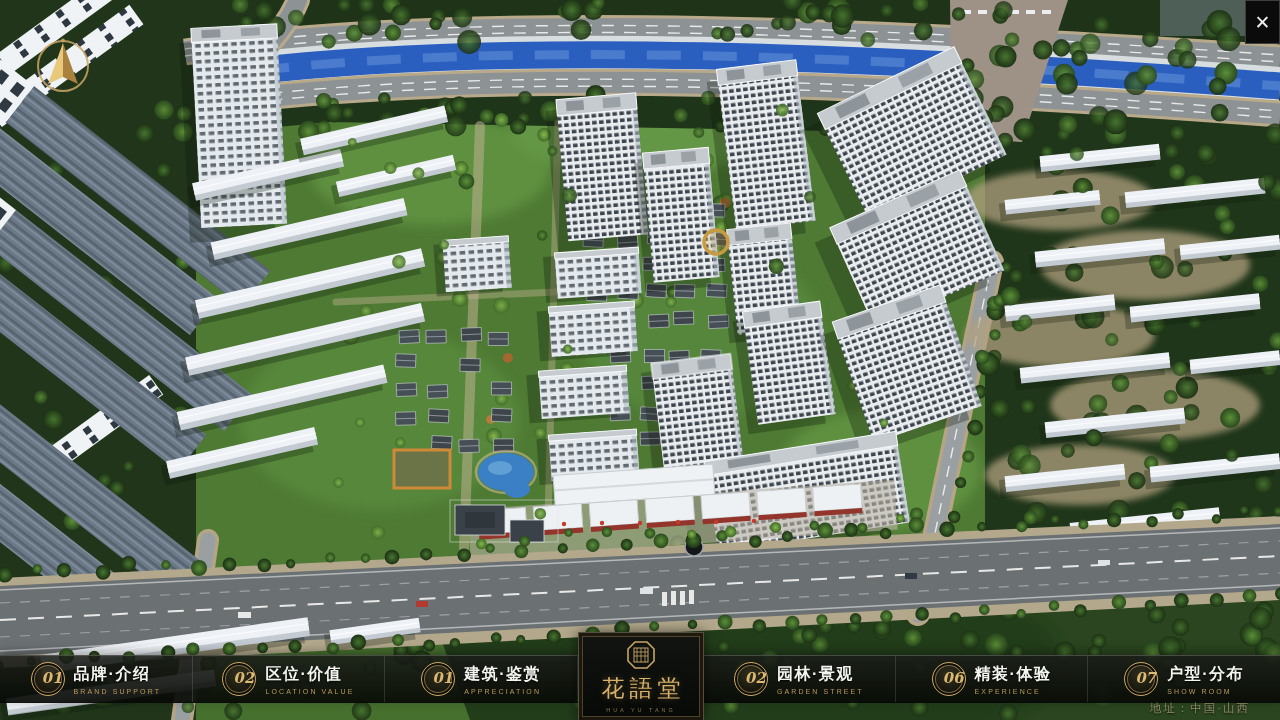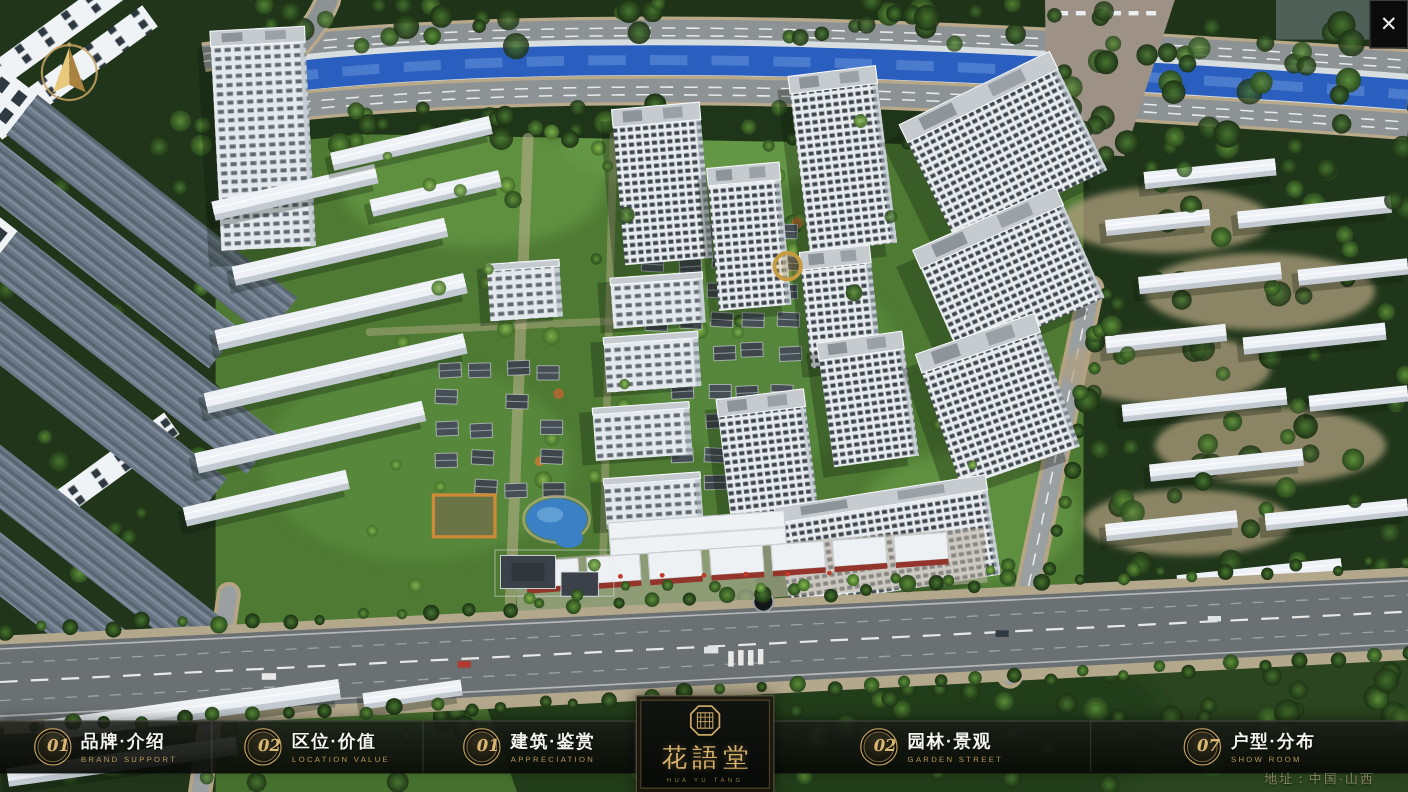--- a/index.html
+++ b/index.html
@@ -1365,20 +1365,29 @@
         <div class="badge">
             <span class="badge-num">02</span>
           </div>
         <div class="nav-texts">
             <div class="nav-zh">园林·景观</div>
         <div class="nav-en">GARDEN STREET</div>
           </div>
       </div>
       <div class="nav-item">
         <div class="badge">
+            <span class="badge-num">06</span>
+          </div>
+        <div class="nav-texts">
+            <div class="nav-zh">精装·体验</div>
+        <div class="nav-en">EXPERIENCE</div>
+          </div>
+      </div>
+      <div class="nav-item">
+        <div class="badge">
             <span class="badge-num">07</span>
           </div>
         <div class="nav-texts">
             <div class="nav-zh">户型·分布</div>
         <div class="nav-en">SHOW ROOM</div>
           </div>
       </div>
     </div>
   </div>
 

